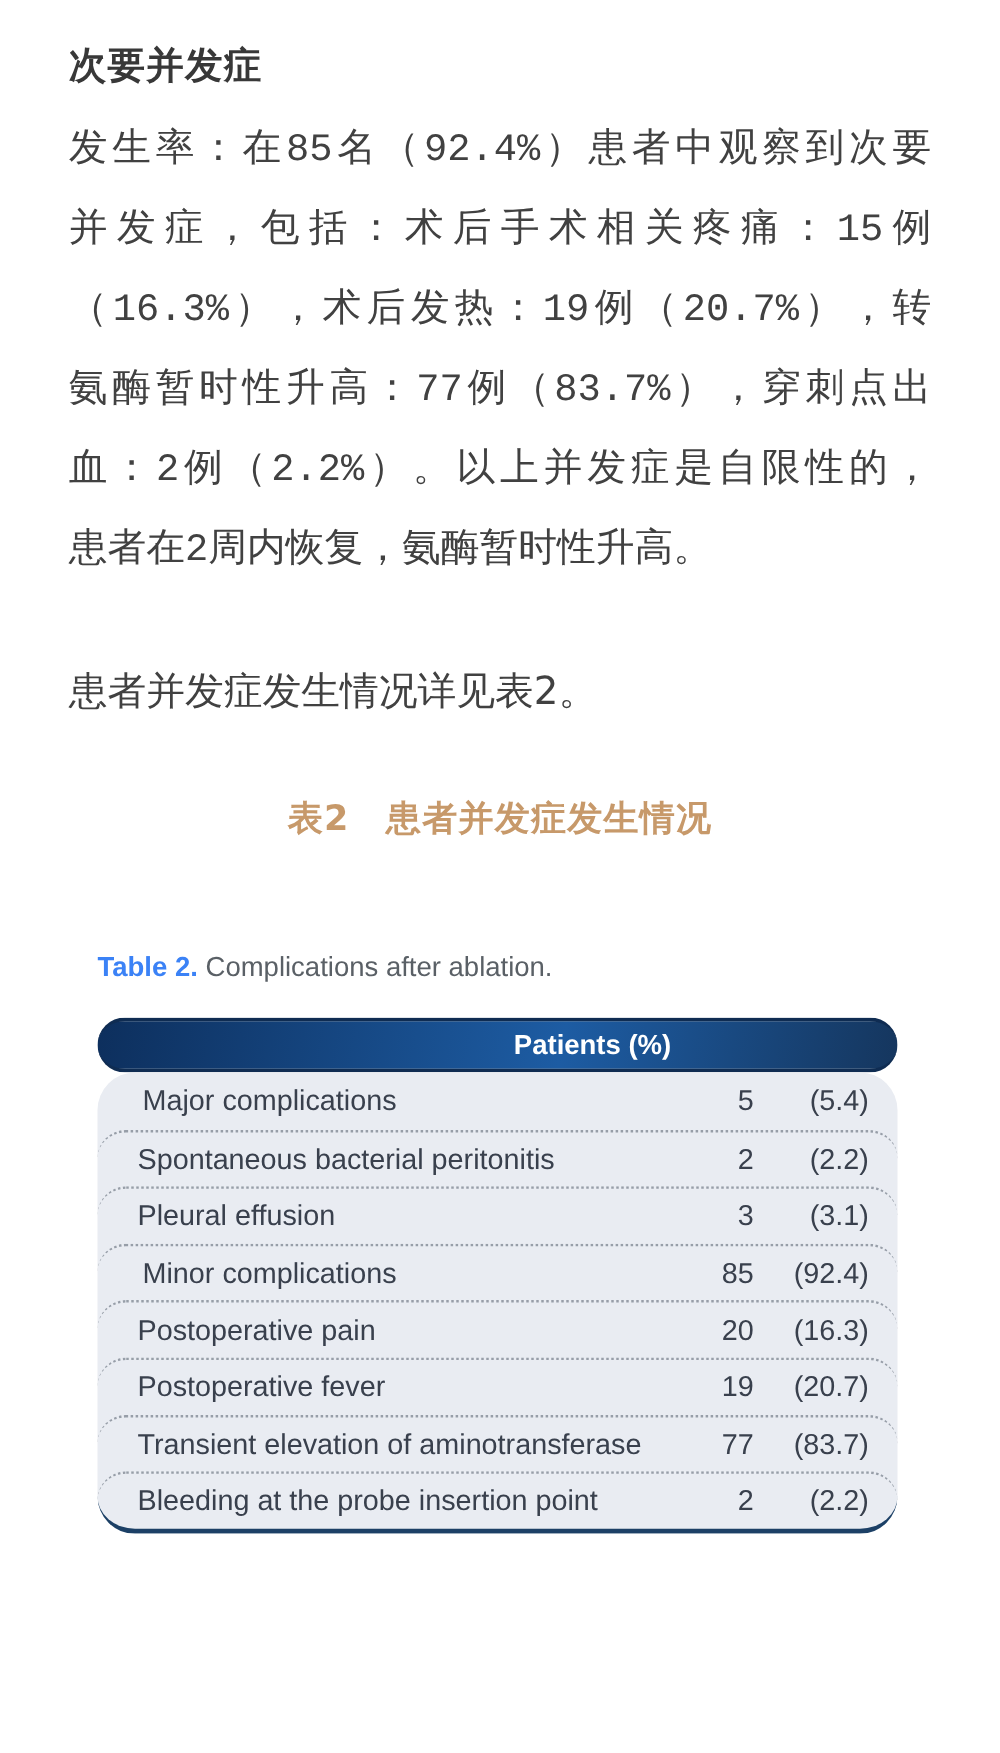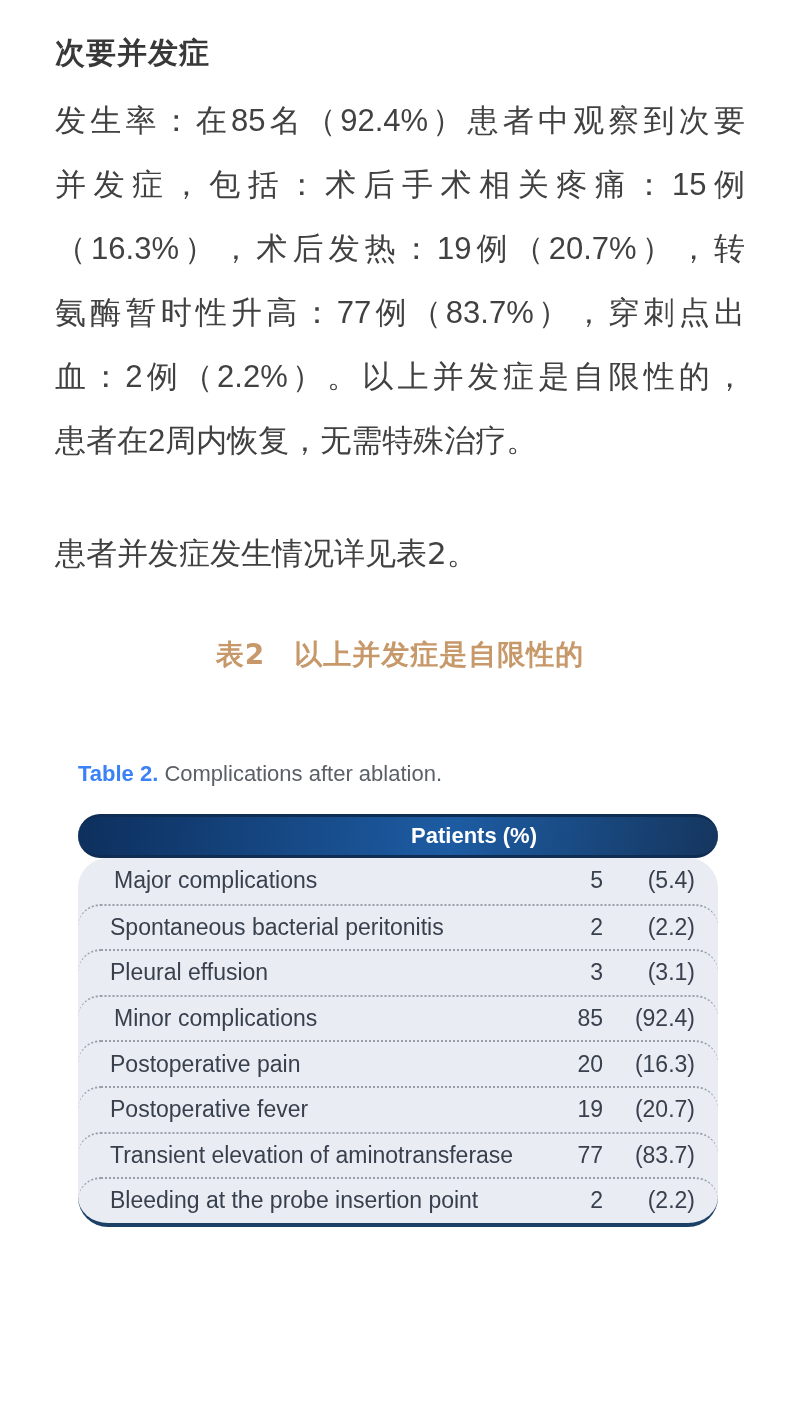--- a/index.html
+++ b/index.html
@@ -17,21 +17,21 @@
     color:#383838; letter-spacing:1px;
     font-family:"DejaVu Sans", sans-serif;
   }
 
   .cn-para1 { margin-top:16px; }
   .cn-line {
     height:64px; line-height:64px;
     font-size:31px; color:#414141;
     text-align:justify; text-align-last:justify;
     text-justify:inter-character;
-    font-family:Liberation Sans, sans-serif;
+    font-family:Liberation Mono, monospace;
   }
   .cn-line.last-line { text-align-last:left; }
 
   .cn-para2 {
     margin-top:48px; height:64px; line-height:64px;
     font-size:31px; color:#414141;
     font-family:"DejaVu Sans", sans-serif;
   }
 
   .cn-table-caption {
@@ -86,26 +86,26 @@
 <div class="content">
 
   <div class="heading">次要并发症</div>
 
   <div class="cn-para1">
     <div class="cn-line">发生率：在85名（92.4%）患者中观察到次要</div>
     <div class="cn-line">并发症，包括：术后手术相关疼痛：15例</div>
     <div class="cn-line">（16.3%），术后发热：19例（20.7%），转</div>
     <div class="cn-line">氨酶暂时性升高：77例（83.7%），穿刺点出</div>
     <div class="cn-line">血：2例（2.2%）。以上并发症是自限性的，</div>
-    <div class="cn-line last-line">患者在2周内恢复，无需特殊治疗。</div>
+    <div class="cn-line last-line">患者在2周内恢复，氨酶暂时性升高。</div>
   </div>
 
   <div class="cn-para2">患者并发症发生情况详见表2。</div>
 
-  <div class="cn-table-caption">表2　以上并发症是自限性的</div>
+  <div class="cn-table-caption">表2　患者并发症发生情况</div>
 
   <div class="table-figure">
 
     <div class="table-title">
       <span class="t-label">Table 2.</span>
       <span> </span>
       <span>Complications after ablation.</span>
     </div>
 
     <div class="table-box">

